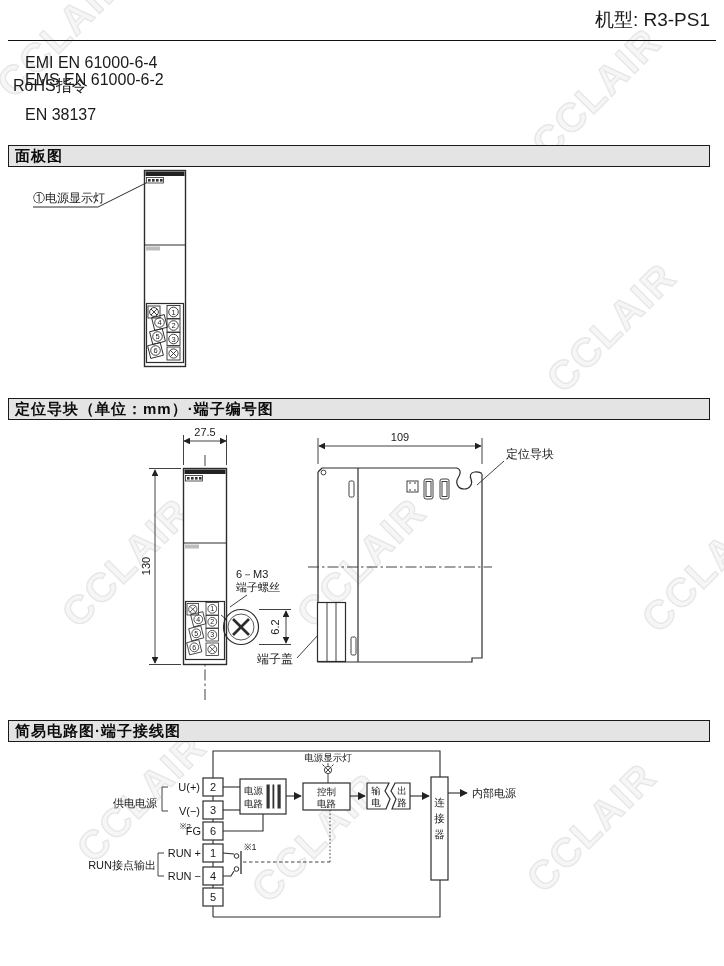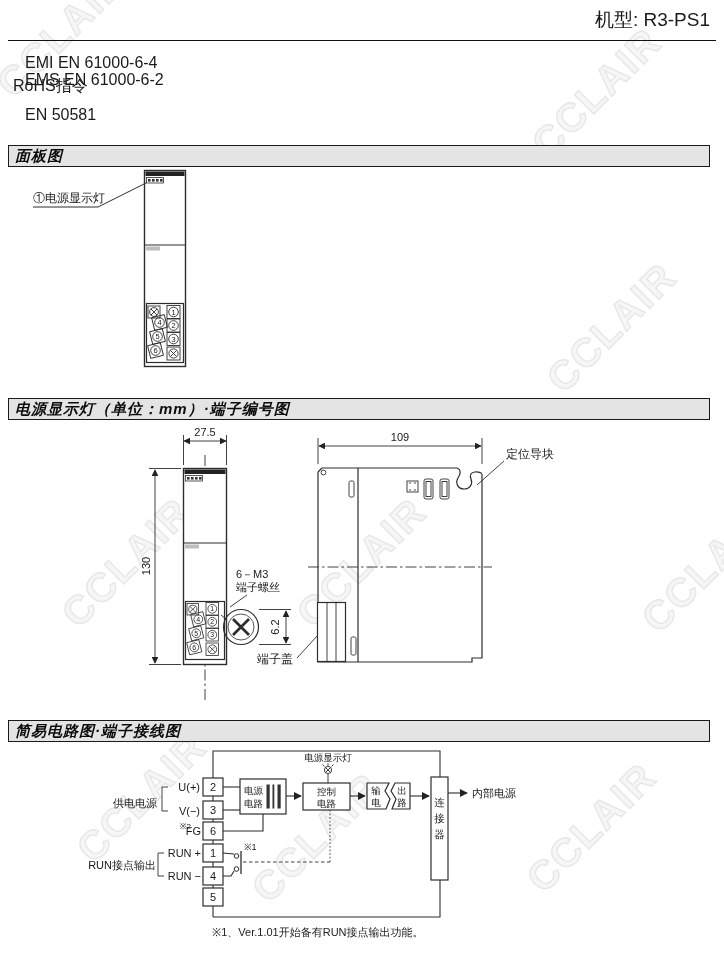--- a/index.html
+++ b/index.html
@@ -8,21 +8,21 @@
   .wm{position:absolute;font-weight:700;font-size:40px;letter-spacing:2px;
       color:#f6f6f6;-webkit-text-stroke:1.4px #e7e7e7;transform:rotate(-45deg);
       white-space:nowrap;pointer-events:none;z-index:1;}
   .art{position:absolute;left:0;top:0;z-index:2;}
   .txt{position:absolute;z-index:3;}
   .model{font-size:19px;font-weight:500;}
   .rule{position:absolute;left:8px;width:708px;border-top:1.6px solid #111;z-index:3;}
   .std{font-size:16px;line-height:12px;white-space:nowrap;}
   .secbar{position:absolute;left:8px;width:694px;height:19px;background:#e4e4e4;
           border:1.6px solid #1a1a1a;z-index:3;padding:1px 0 0 6px;
-          font-size:15px;font-weight:700;letter-spacing:1px;color:#0c0c0c;font-style:italic;}
+          font-size:15px;font-weight:700;letter-spacing:1px;color:#0c0c0c;}
   .notes{position:absolute;z-index:3;font-size:11px;line-height:13px;white-space:nowrap;color:#222;}
   svg text{font-family:"Liberation Sans",sans-serif;fill:#1a1a1a;}
 </style>
 </head>
 <body>
 
 <div class="page">
 
   <div class="wm" style="left:-20px;top:10px">CCLAIR</div>
   <div class="wm" style="left:515px;top:70px">CCLAIR</div>
@@ -33,24 +33,24 @@
   <div class="wm" style="left:60px;top:775px">CCLAIR</div>
   <div class="wm" style="left:235px;top:815px">CCLAIR</div>
   <div class="wm" style="left:510px;top:805px">CCLAIR</div>
 
   <div class="txt model" style="right:14px;top:7px;position:absolute;margin-left:40px;">机型: R3-PS1</div>
   <div class="rule" style="top:40px"></div>
 
   <div class="txt std" style="left:25px;top:57px">EMI EN 61000-6-4</div>
   <div class="txt std" style="left:25px;top:74px">EMS EN 61000-6-2</div>
   <div class="txt std" style="left:13px;top:80px">RoHS指令</div>
-  <div class="txt std" style="left:25px;top:109px">EN 50581</div>
+  <div class="txt std" style="left:25px;top:109px">EN 38137</div>
 
   <div class="secbar" style="top:145px">面板图</div>
-  <div class="secbar" style="top:398px">电源显示灯（单位：mm）·端子编号图</div>
+  <div class="secbar" style="top:398px">定位导块（单位：mm）·端子编号图</div>
   <div class="secbar" style="top:720px">简易电路图·端子接线图</div>
 
   <svg class="art" width="724" height="966" viewBox="0 0 724 966">
     <defs>
       <marker id="ar" viewBox="0 0 10 10" refX="9" refY="5" markerWidth="7.5" markerHeight="7.5" orient="auto-start-reverse">
         <path d="M0 0 L10 5 L0 10 z" fill="#222"></path>
       </marker>
     </defs>
 
     <g stroke="#2d2d2d" fill="none" stroke-width="1.4">
@@ -333,16 +333,15 @@
       <text x="376" y="806" text-anchor="middle" font-size="9.5">电</text>
       <text x="402" y="806" text-anchor="middle" font-size="9.5">路</text>
       <text x="439.5" y="806" text-anchor="middle" font-size="10.5">连</text>
       <text x="439.5" y="822" text-anchor="middle" font-size="10.5">接</text>
       <text x="439.5" y="838" text-anchor="middle" font-size="10.5">器</text>
       <text x="472" y="797">内部电源</text>
     </g>
   </svg>
 
   <div class="notes" style="left:212px;top:926px">
-    <div>※1、Ver.1.01开始备有RUN接点输出功能。</div>
   </div>
 
 </div>
 
 </body></html>

